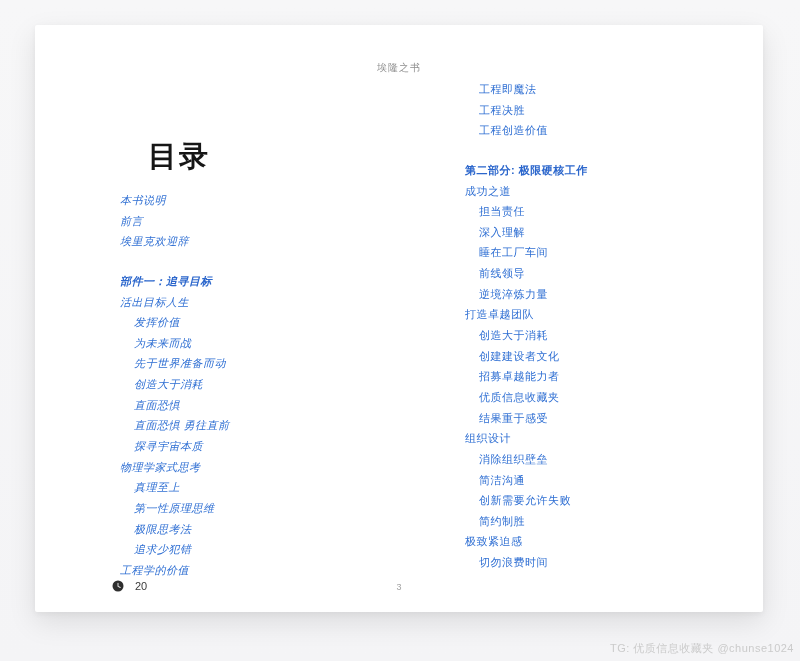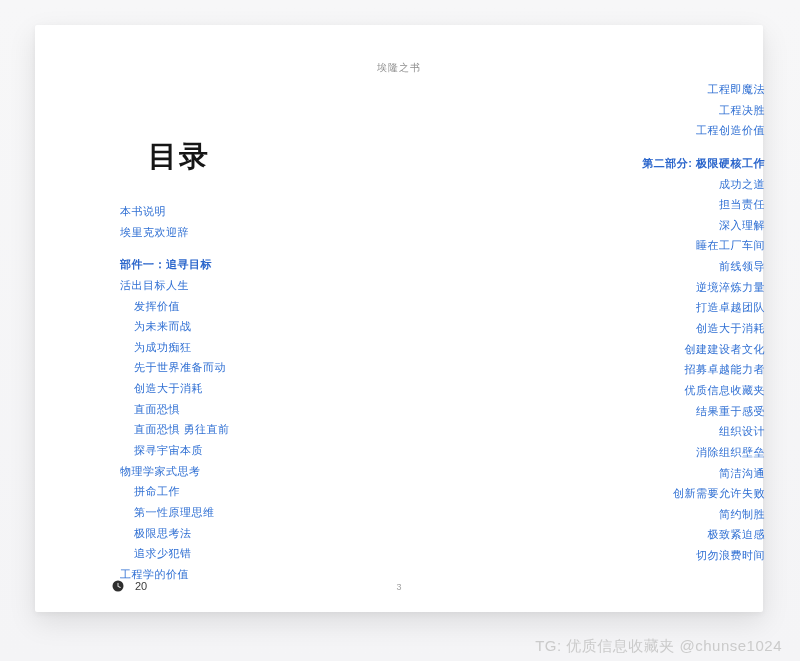--- a/index.html
+++ b/index.html
@@ -17,69 +17,69 @@
   }
   .running-title{
     position:absolute;top:36px;left:0;width:100%;text-align:center;
     font-size:10px;color:#8e8e8e;letter-spacing:1px;
   }
   .toc-title{
     position:absolute;left:85px;top:112px;
     font-size:29px;font-weight:bold;color:#161616;letter-spacing:2px;margin-left:28px;
   }
   .toc-col{position:absolute;width:300px;}
-  .toc-col.left{left:85px;top:176px;}
-  .toc-col.right{left:430px;top:54px;text-align:right;}
+  .toc-col.left{left:85px;top:165px;font-style:italic;}
+  .toc-col.right{left:430px;top:54px;}
   .toc-row{
     height:20.65px;line-height:20.65px;
     font-size:11px;white-space:nowrap;
   }
-  .toc-row.section{margin-top:12px;}
+  .toc-row.section{margin-top:19px;}
   .toc-row.sub{padding-left:14px;}
   .toc-link{color:#2f6fd3;text-decoration:none;cursor:pointer;letter-spacing:0.5px;}
   .toc-row.section .toc-link{font-weight:bold;color:#2b66cc;}
   .footer-notes{
     position:absolute;left:77px;bottom:19px;height:14px;
     display:flex;align-items:center;gap:11px;
     font-size:11px;color:#3a3a3a;cursor:pointer;
   }
   .footer-notes svg{display:block;}
   .page-number{
     position:absolute;left:0;bottom:20px;width:100%;text-align:center;
     font-size:9px;color:#a3a3a3;
   }
   .watermark{
-    position:absolute;right:18px;bottom:5px;
-    font-size:15px;color:#cbcbcb;letter-spacing:0.5px;
+    position:absolute;right:6px;bottom:5px;
+    font-size:11px;color:#cbcbcb;letter-spacing:0.5px;
   }
 </style>
 </head>
 <body>
 
 <div class="page-card">
 
   <div class="running-title">埃隆之书</div>
 
   <div class="toc-title">目录</div>
 
   <div class="toc-col left">
       <div class="toc-row chapter"><a class="toc-link">本书说明</a></div>
+      <div class="toc-row chapter"><a class="toc-link">前言</a></div>
       <div class="toc-row chapter"><a class="toc-link">埃里克欢迎辞</a></div>
       <div class="toc-row section"><a class="toc-link">部件一：追寻目标</a></div>
       <div class="toc-row chapter"><a class="toc-link">活出目标人生</a></div>
       <div class="toc-row sub"><a class="toc-link">发挥价值</a></div>
       <div class="toc-row sub"><a class="toc-link">为未来而战</a></div>
-      <div class="toc-row sub"><a class="toc-link">为成功痴狂</a></div>
       <div class="toc-row sub"><a class="toc-link">先于世界准备而动</a></div>
       <div class="toc-row sub"><a class="toc-link">创造大于消耗</a></div>
       <div class="toc-row sub"><a class="toc-link">直面恐惧</a></div>
       <div class="toc-row sub"><a class="toc-link">直面恐惧 勇往直前</a></div>
       <div class="toc-row sub"><a class="toc-link">探寻宇宙本质</a></div>
       <div class="toc-row chapter"><a class="toc-link">物理学家式思考</a></div>
-      <div class="toc-row sub"><a class="toc-link">拼命工作</a></div>
+      <div class="toc-row sub"><a class="toc-link">真理至上</a></div>
       <div class="toc-row sub"><a class="toc-link">第一性原理思维</a></div>
       <div class="toc-row sub"><a class="toc-link">极限思考法</a></div>
       <div class="toc-row sub"><a class="toc-link">追求少犯错</a></div>
       <div class="toc-row chapter"><a class="toc-link">工程学的价值</a></div>
     </div>
 
   <div class="toc-col right">
       <div class="toc-row sub"><a class="toc-link">工程即魔法</a></div>
       <div class="toc-row sub"><a class="toc-link">工程决胜</a></div>
       <div class="toc-row sub"><a class="toc-link">工程创造价值</a></div>

